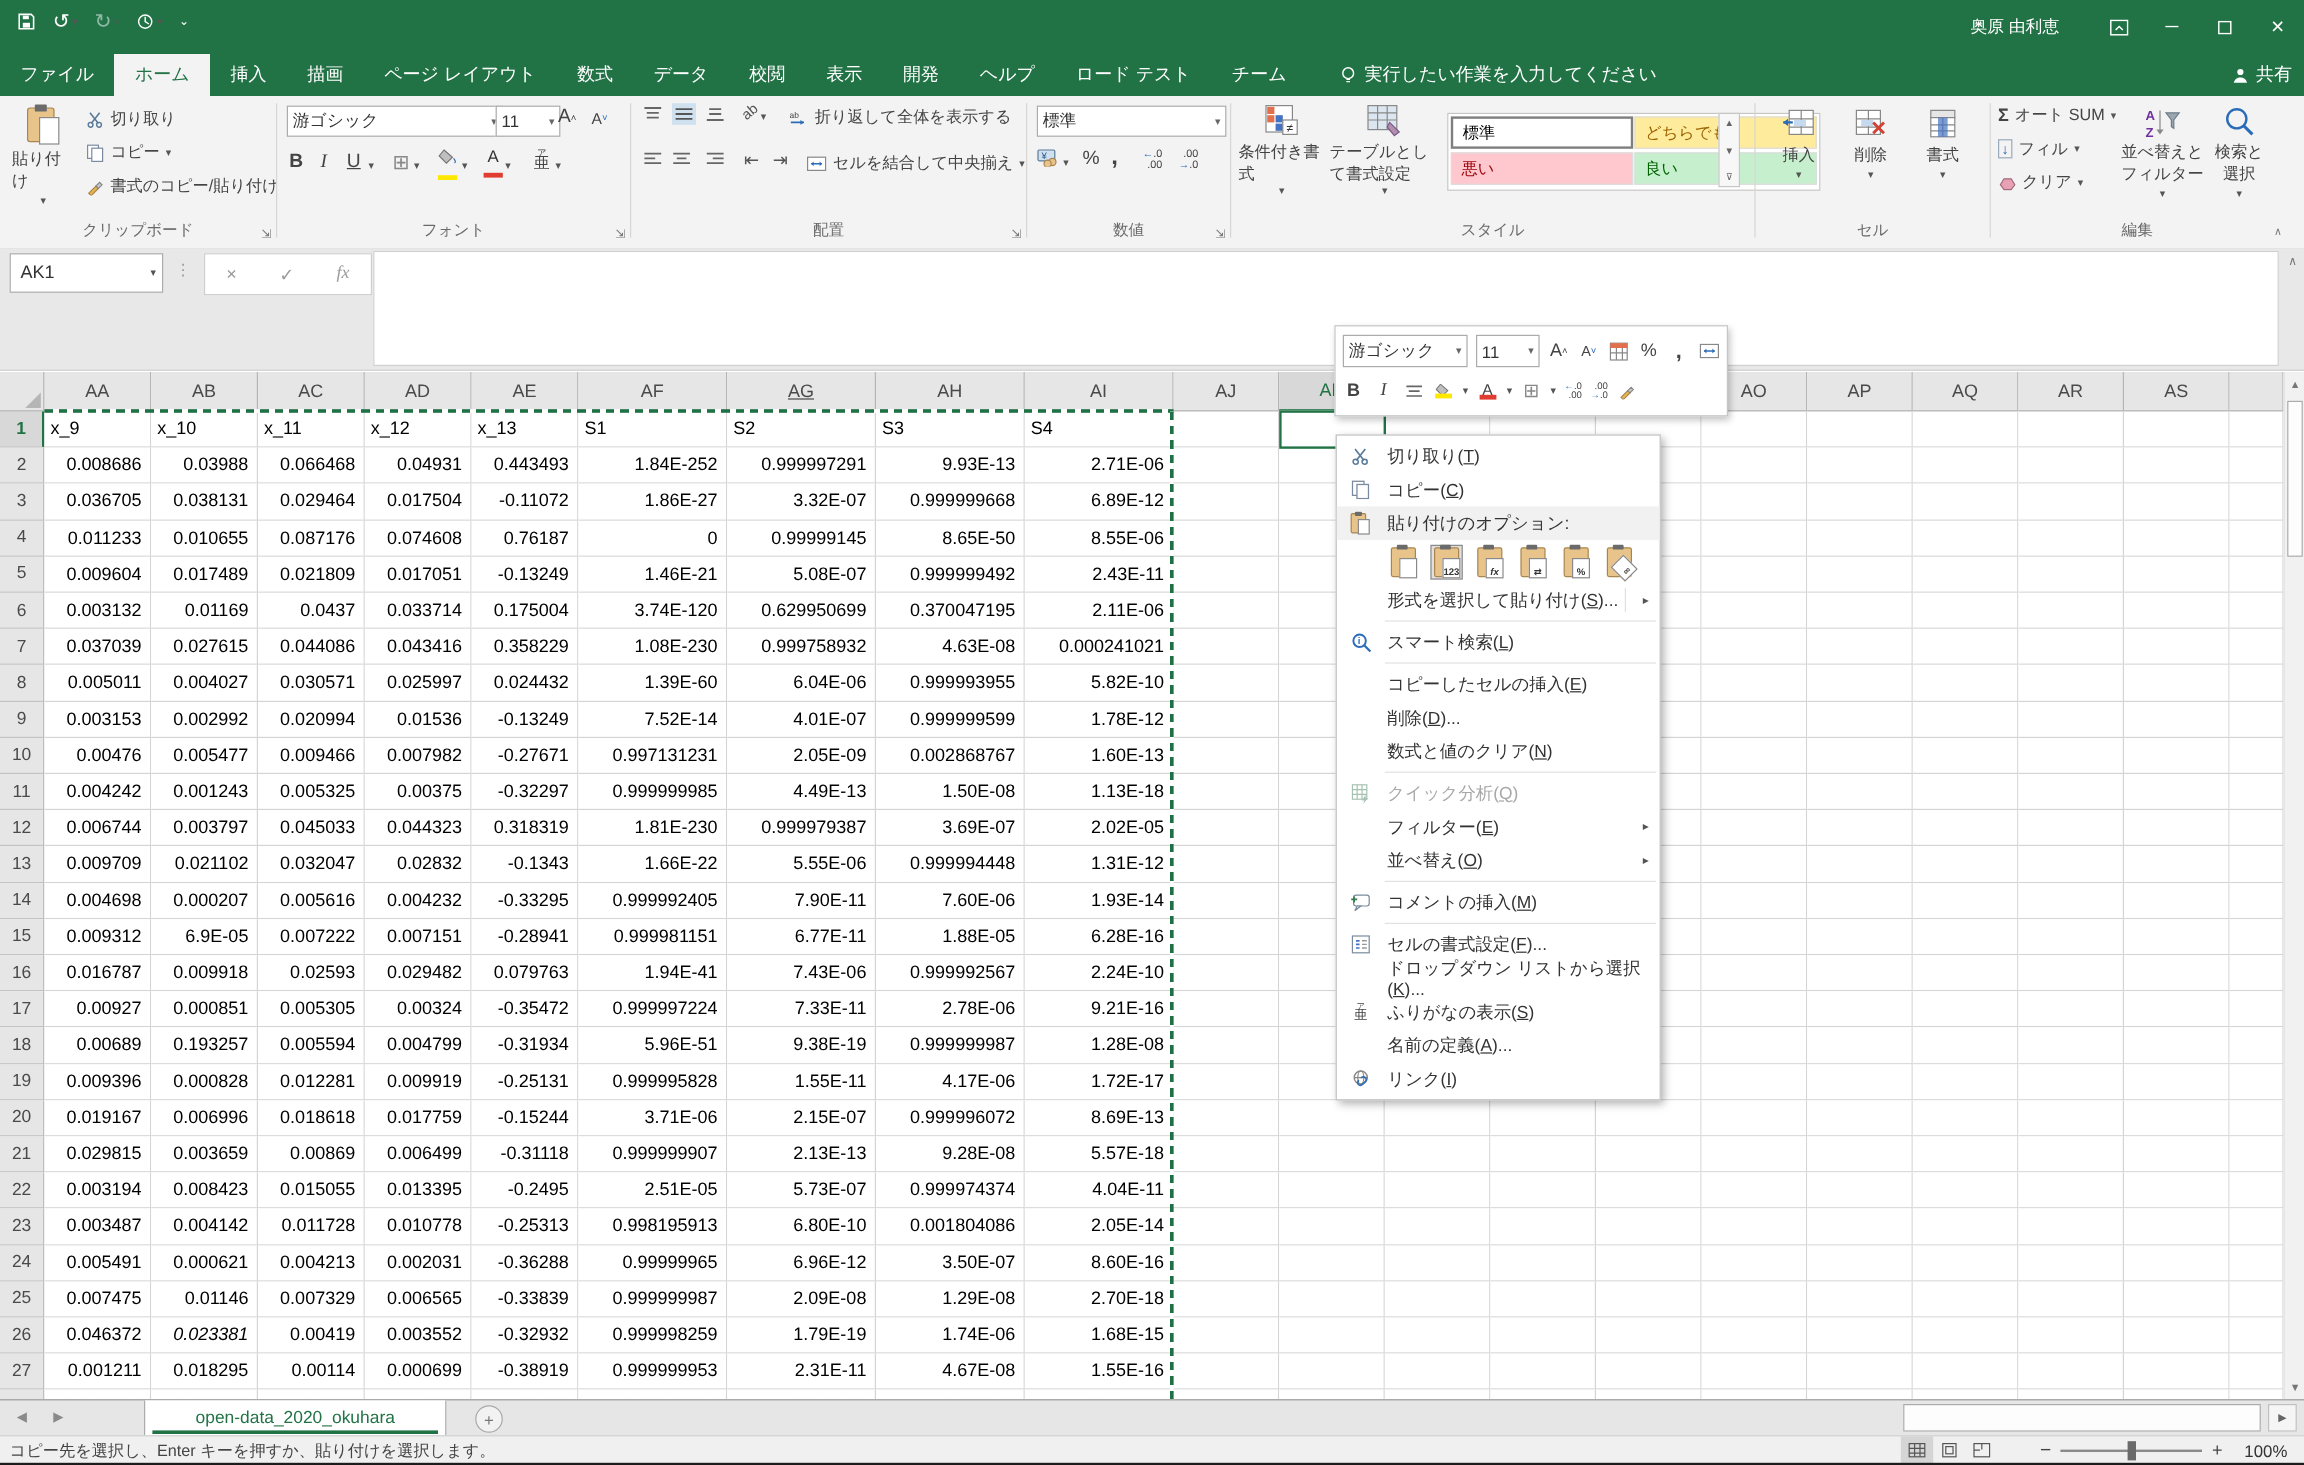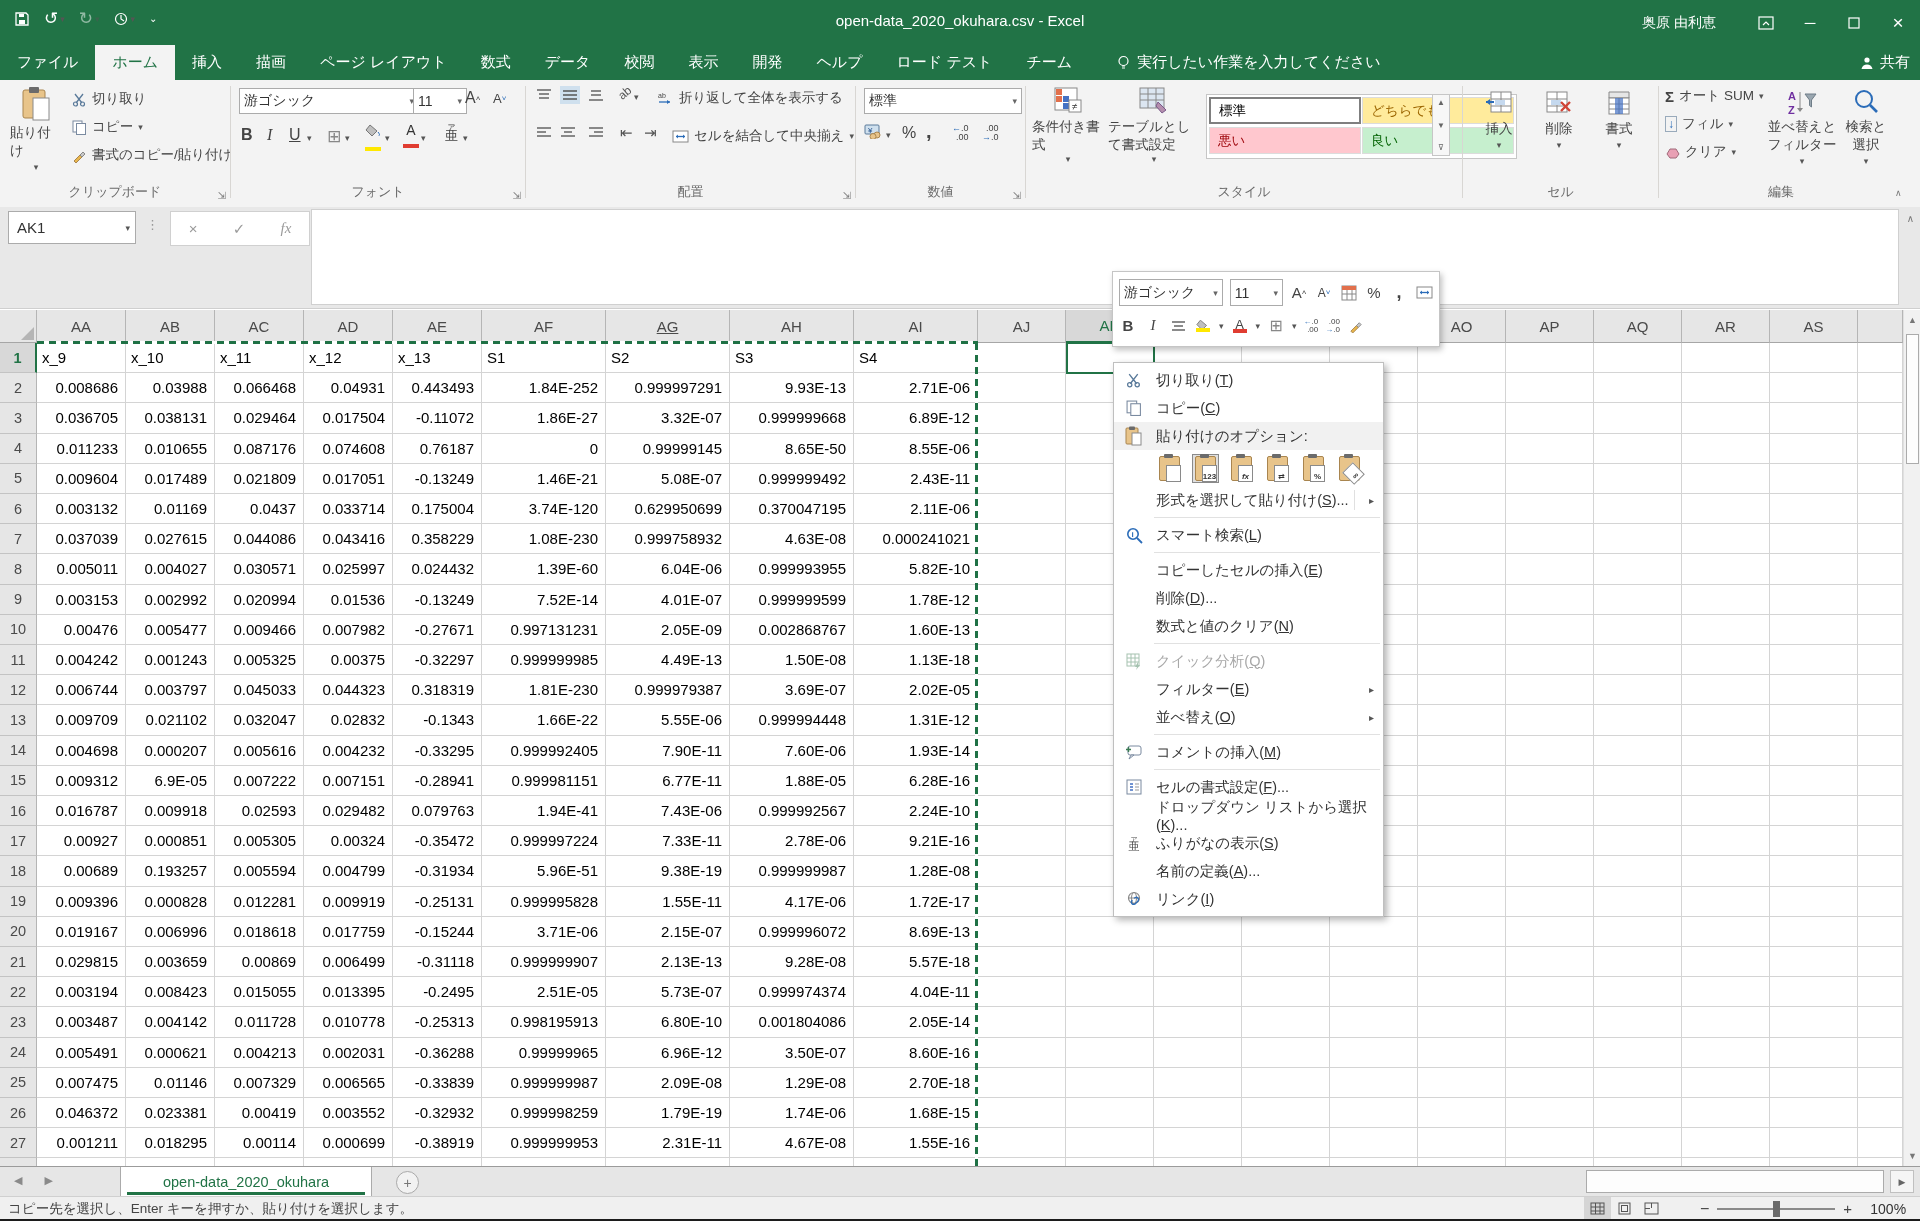--- a/index.html
+++ b/index.html
@@ -143,21 +143,20 @@
         <svg width="15" height="16" viewBox="0 0 15 16">
             <circle cx="7" cy="8" r="5.5" fill="none" stroke="#fff" stroke-width="1.2"></circle>
             <path d="M7 4v4l3 2" stroke="#fff" stroke-width="1.2" fill="none"></path>
           </svg>
         <span class="dd">▾</span>
         </span>
       <span class="qbtn">
           <span style="font-size:10px;">⌄</span>
         </span>
     </div>
-    <div id="title-text">open-data_2020_okuhara.csv  -  Excel</div>
     <div class="right">
       <span id="user-name">奥原 由利恵</span>
       <span class="winbtn">
         <svg width="16" height="14" viewBox="0 0 16 14">
             <rect x="1" y="1" width="14" height="12" fill="none" stroke="#fff" stroke-width="1.2"></rect>
             <path d="M5 9l3-3 3 3" stroke="#fff" stroke-width="1.2" fill="none"></path>
           </svg>
       </span>
       <span class="winbtn">─</span>
       <span class="winbtn">
@@ -1083,21 +1082,21 @@
           <div class="cell num" style="width: 88px;"></div>
           <div class="cell num" style="width: 88px;"></div>
           <div class="cell num" style="width: 88px;"></div>
           <div class="cell num" style="width: 88px;"></div>
           <div class="cell num" style="width: 88px;"></div>
           <div class="cell num" style="width: 45px;"></div>
         </div>
         <div class="grow" style="top: 788px;">
           <div class="rh">26</div>
           <div class="cell num" style="width: 89px;">0.046372</div>
-          <div class="cell num" style="width: 89px;">0.023381</div>
+          <div class="cell num" style="width: 89px; font-style: italic;">0.023381</div>
           <div class="cell num" style="width: 89px;">0.00419</div>
           <div class="cell num" style="width: 89px;">0.003552</div>
           <div class="cell num" style="width: 89px;">-0.32932</div>
           <div class="cell num" style="width: 124px;">0.999998259</div>
           <div class="cell num" style="width: 124px;">1.79E-19</div>
           <div class="cell num" style="width: 124px;">1.74E-06</div>
           <div class="cell num" style="width: 124px;">1.68E-15</div>
           <div class="cell num" style="width: 88px;"></div>
           <div class="cell num" style="width: 88px;"></div>
           <div class="cell num" style="width: 88px;"></div>

